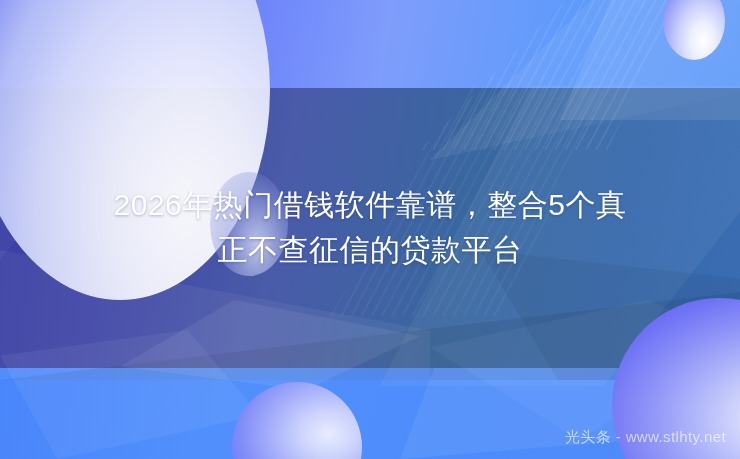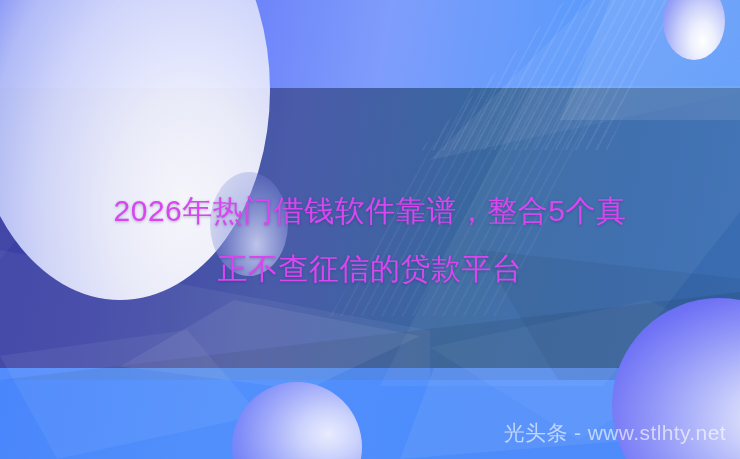--- a/index.html
+++ b/index.html
@@ -107,34 +107,34 @@
     top:382px;left:232px;width:130px;height:130px;
     background:radial-gradient(ellipse at 74% 40%,
         #e8ecfe 0%, #cdd4fc 20%, #a7b0fa 42%,
         #7e8bf8 66%, rgba(98,112,246,.8) 88%, rgba(92,108,246,.55) 100%);
   }
 
   
   #headline{
     position:absolute;left:0;top:182px;width:740px;
     text-align:center;
-    color:#d946ef;
+    color:#ffffff;
     font-size:30px;
-    line-height:58px;
+    line-height:45px;
     letter-spacing:.5px;
     font-weight:400;
     white-space:pre-line;
     text-shadow:0 1px 3px rgba(20,30,90,.30);
   }
 
   
   #watermark{
     position:absolute;right:14px;bottom:12px;
     color:rgba(255,255,255,.62);
-    font-size:21px;
+    font-size:15px;
     letter-spacing:.4px;
     font-weight:400;
     white-space:nowrap;
   }
 </style>
 </head>
 <body>
 
 <div id="banner">
 

